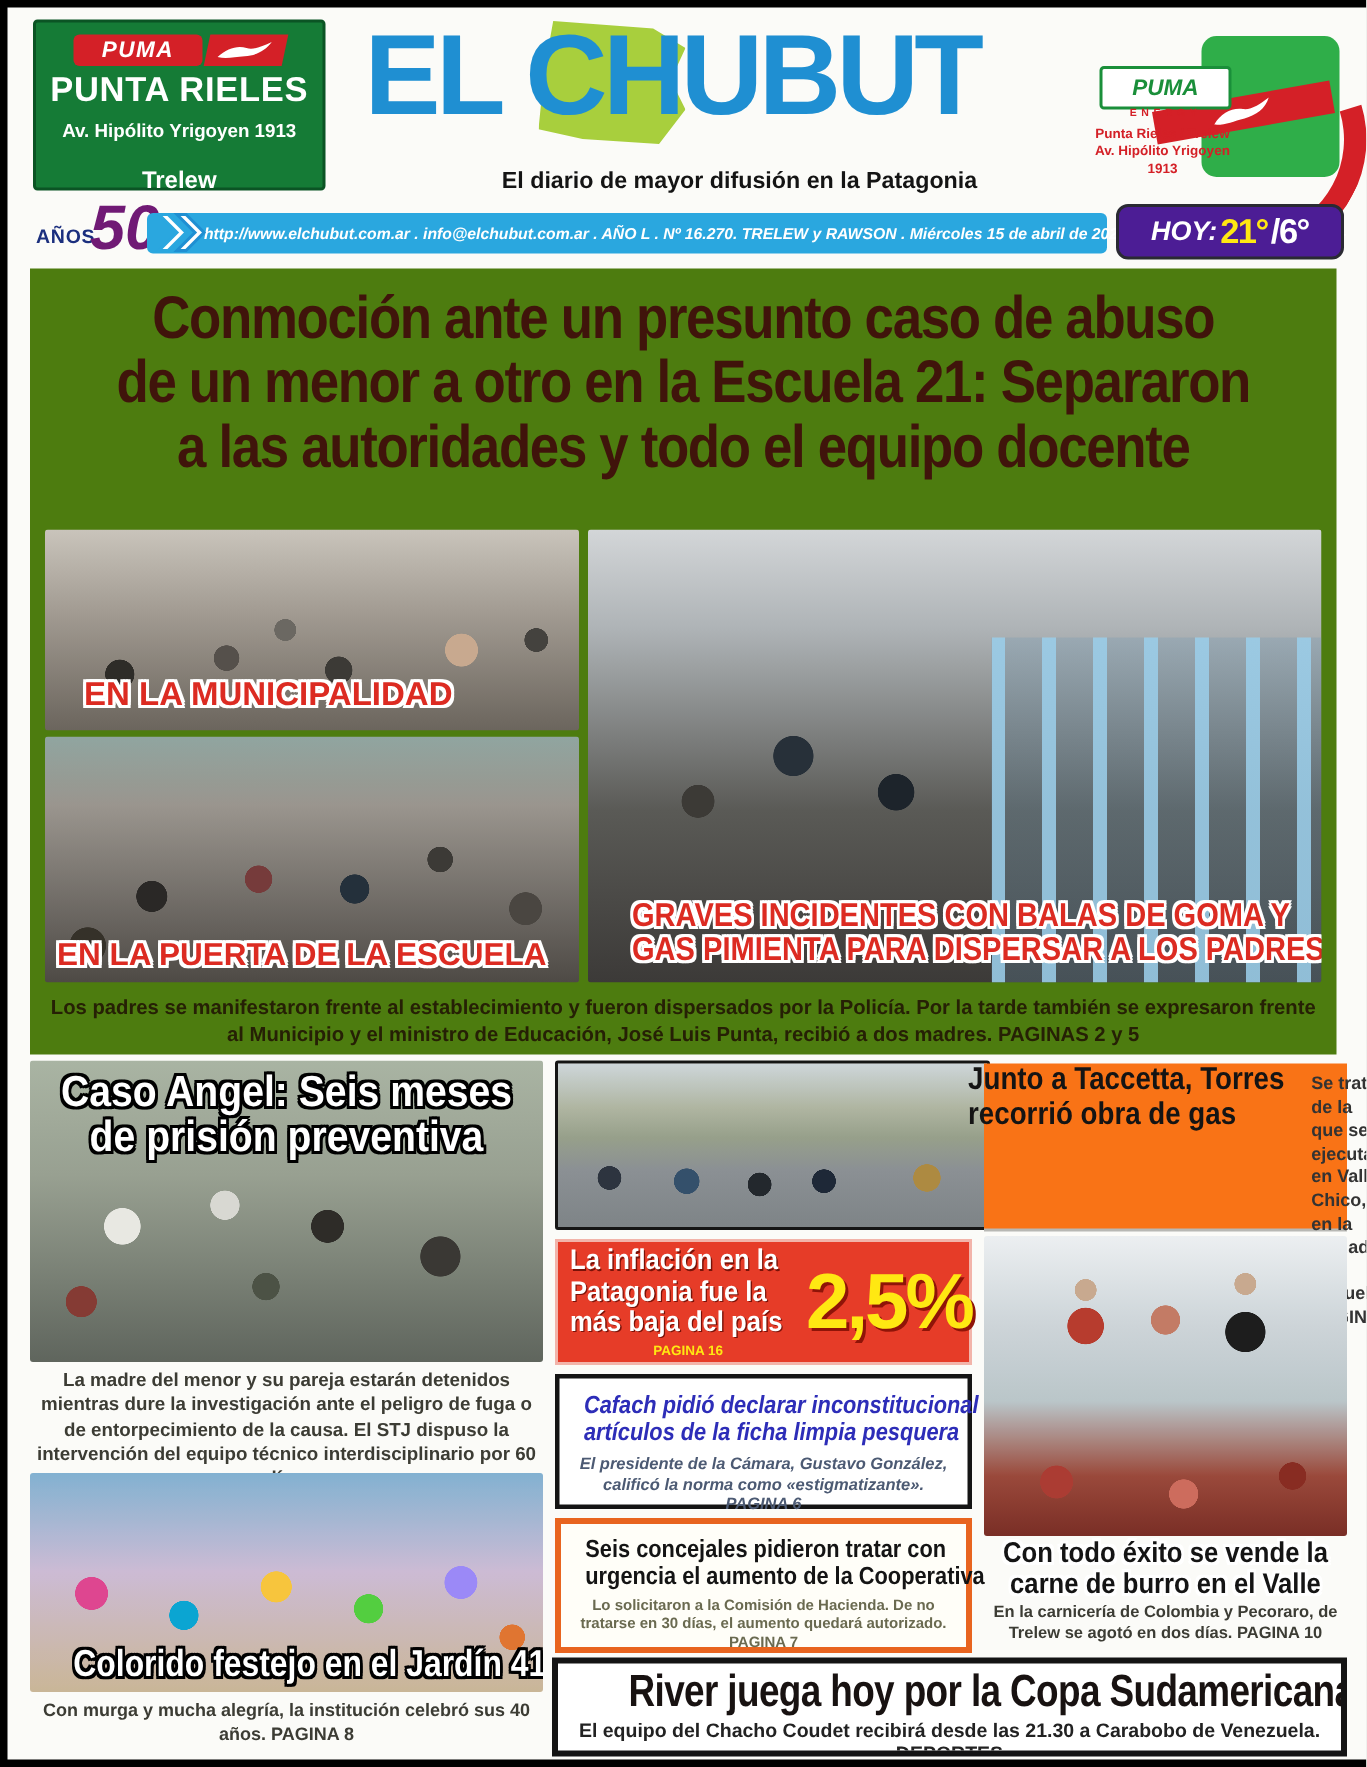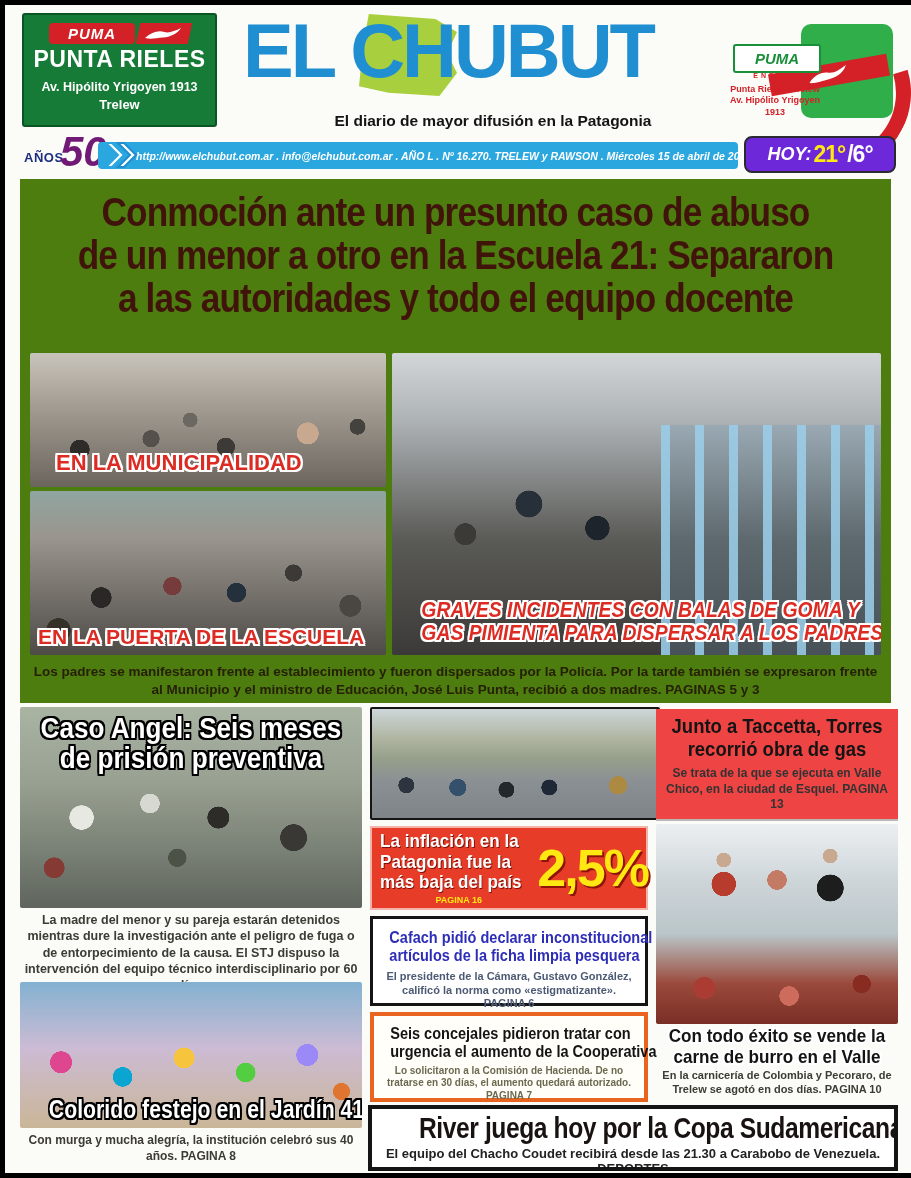--- a/index.html
+++ b/index.html
@@ -9,21 +9,21 @@
   
   .left-ad{position:absolute;left:22px;top:13px;width:195px;height:114px;background:#157b36;
            border:2px solid #0b5424;border-radius:3px;text-align:center;color:#fff;box-sizing:border-box;}
   .puma-banner{margin:8px auto 2px;display:flex;justify-content:center;align-items:center;gap:3px;}
   .puma-pill{background:#d42027;border-radius:4px;width:86px;height:21px;display:flex;align-items:center;
              justify-content:center;font-style:italic;font-weight:900;font-size:15px;letter-spacing:1px;color:#fff;}
   .puma-flag{background:#d42027;width:52px;height:21px;transform:skewX(-12deg);display:flex;
              align-items:center;justify-content:center;}
   .ad-title{font-size:23px;font-weight:900;letter-spacing:.5px;margin-top:2px;}
   .ad-address{font-size:12.5px;font-weight:800;margin-top:7px;}
-  .ad-city{font-size:13px;font-weight:800;margin-top:3px;}
+  .ad-city{font-size:16px;font-weight:800;margin-top:18px;}
   .masthead{position:absolute;left:243px;top:14px;width:460px;height:116px;}
   .map-shape{position:absolute;left:116px;top:0px;width:98px;height:82px;background:#a8cf3d;
              clip-path:polygon(10% 0,78% 6%,100% 22%,90% 48%,100% 72%,82% 100%,30% 96%,0 88%,4% 40%);}
   .masthead-title{position:relative;display:flex;gap:16px;justify-content:flex-start;
                   font-size:76px;font-weight:900;color:#1f8fd2;letter-spacing:-3px;line-height:.98;}
   .masthead-tagline{position:absolute;left:40px;bottom:0px;width:420px;text-align:center;
                     font-size:15.5px;font-weight:800;color:#141414;}
   .right-ad{position:absolute;left:703px;top:24px;width:192px;height:102px;}
   .green-sq{position:absolute;right:2px;top:0;width:92px;height:94px;background:#2fae49;border-radius:10px;}
   .red-crescent{position:absolute;right:-16px;top:-10px;width:128px;height:128px;border-radius:50%;
@@ -37,21 +37,21 @@
              font-size:7px;font-weight:800;letter-spacing:3px;}
   .pe-lines{position:absolute;left:2px;top:60px;width:140px;text-align:center;color:#d42027;
             font-weight:800;font-size:9px;line-height:1.25;}
   
   .anniv-label{position:absolute;left:24px;top:150px;font-size:13px;font-weight:900;color:#1b2f7e;letter-spacing:.5px;}
   .anniv-number{position:absolute;left:60px;top:128px;font-size:42px;font-weight:900;font-style:italic;color:#701a75;}
   .chev{position:absolute;left:102px;top:141px;}
   .info-bar{position:absolute;left:98px;top:142px;width:640px;height:27px;background:#2aa7df;border-radius:4px;
             display:flex;align-items:center;padding-left:38px;box-sizing:border-box;}
   .info-text{color:#fff;font-size:10.5px;font-weight:700;font-style:italic;white-space:nowrap;}
-  .weather{position:absolute;left:744px;top:136px;width:152px;height:37px;background:#6d28d9;border-radius:8px;
+  .weather{position:absolute;left:744px;top:136px;width:152px;height:37px;background:#4c1d95;border-radius:8px;
            border:2px solid #2a2a33;display:flex;align-items:center;justify-content:center;gap:2px;box-sizing:border-box;}
   .weather .lab{font-size:18px;font-weight:900;font-style:italic;color:#fff;}
   .weather .hi{font-size:23px;font-weight:900;color:#ffe812;letter-spacing:-1px;}
   .weather .lo{font-size:23px;font-weight:900;color:#fff;letter-spacing:-1px;}
   
   .lead{position:absolute;left:20px;top:179px;width:871px;height:524px;background:#4d7c0f;}
   .lead-headline{padding-top:12px;text-align:center;color:#40140b;}
   .hl-line{font-size:40px;font-weight:900;line-height:1.07;white-space:nowrap;display:block;
            transform:scaleX(.88);letter-spacing:-1px;}
   .photo{position:absolute;overflow:hidden;border-radius:2px;filter:saturate(.92);}
@@ -75,21 +75,21 @@
     radial-gradient(circle 22px at 28% 50%,#26303a 60%,transparent 62%),
     radial-gradient(circle 18px at 15% 60%,#3c3a36 60%,transparent 62%),
     radial-gradient(circle 20px at 42% 58%,#1d242c 60%,transparent 62%),
     linear-gradient(180deg,#d3d6d8 0%,#aeb3b6 22%,#5a5a56 62%,#3c3a38 100%);}
   .fence{position:absolute;right:0;bottom:0;width:45%;height:76%;
     background:repeating-linear-gradient(90deg,rgba(150,205,235,.9) 0 9px,rgba(100,150,185,.25) 9px 34px);}
   .ov-red{position:absolute;color:#e8281e;font-weight:900;line-height:1.08;
     text-shadow:-2px -2px 0 #fff,2px -2px 0 #fff,-2px 2px 0 #fff,2px 2px 0 #fff,0 -2px 0 #fff,0 2px 0 #fff,-2px 0 0 #fff,2px 0 0 #fff;}
   .ov1{left:8px;bottom:12px;font-size:22px;padding-left:18px;}
   .ov2{left:8px;bottom:6px;font-size:21px;}
-  .ov3{left:0;right:0;bottom:10px;text-align:left;font-size:22px;font-style:italic;}
+  .ov3{left:0;right:0;bottom:10px;text-align:left;font-size:22px;}
   .ov3 .ovl{display:block;white-space:nowrap;transform:scaleX(.88);}
   .lead-caption{position:absolute;left:12px;right:12px;top:484px;text-align:center;
                 font-size:13.5px;font-weight:700;color:#262005;line-height:1.35;}
   .pages{font-weight:900;}
   
   .ph-angel{left:20px;top:707px;width:342px;height:201px;background:
     radial-gradient(circle 20px at 18% 55%,#e8e8e2 60%,transparent 62%),
     radial-gradient(circle 16px at 38% 48%,#d8d8d2 60%,transparent 62%),
     radial-gradient(circle 18px at 58% 55%,#2e2c28 60%,transparent 62%),
     radial-gradient(circle 22px at 80% 65%,#3a3834 60%,transparent 62%),
@@ -115,36 +115,36 @@
     text-shadow:-2px -2px 0 #000,2px -2px 0 #000,-2px 2px 0 #000,2px 2px 0 #000,0 -2px 0 #000,0 2px 0 #000,-2px 0 0 #000,2px 0 0 #000;}
   .jardin-hl span{display:inline-block;transform:scaleX(.85);}
   .jardin-cap{left:20px;top:1133px;width:342px;font-size:12px;}
   .ph-tac{left:370px;top:707px;width:290px;height:113px;border:2px solid #151515;box-sizing:border-box;background:
     radial-gradient(circle 13px at 12% 70%,#2c3440 60%,transparent 62%),
     radial-gradient(circle 14px at 30% 72%,#32506e 60%,transparent 62%),
     radial-gradient(circle 13px at 47% 74%,#23282e 60%,transparent 62%),
     radial-gradient(circle 13px at 62% 72%,#1d2838 60%,transparent 62%),
     radial-gradient(circle 15px at 86% 70%,#b08a3a 60%,transparent 62%),
     linear-gradient(180deg,#cdd6da 0%,#aeb49e 28%,#97a089 45%,#8b9094 65%,#7e8487 100%);}
-  .tac-box{position:absolute;left:656px;top:709px;width:242px;height:110px;background:#ef4444;
-           box-shadow:0 2px 0 #b8b8b4;display:flex;flex-direction:column;justify-content:center;text-align:center;}
+  .tac-box{position:absolute;left:656px;top:709px;width:242px;height:110px;background:#f97316;
+           box-shadow:0 2px 0 #b8b8b4;display:flex;justify-content:center;text-align:left;}
   .tac-hl .ln{display:block;white-space:nowrap;transform:scaleX(.88);font-size:21px;font-weight:900;
               color:#141414;line-height:1.08;}
   .tac-cap{margin-top:6px;font-size:12px;font-weight:700;color:#333;line-height:1.3;padding:0 4px;}
   .inflation{position:absolute;left:370px;top:826px;width:278px;height:84px;background:#e63c28;
              border:2px solid #f2b4aa;box-sizing:border-box;display:flex;align-items:center;}
   .inf-left{width:166px;padding-left:8px;}
   .inf-line{display:block;white-space:nowrap;transform:scaleX(.9);transform-origin:left;
             font-size:19px;font-weight:900;color:#fff;line-height:1.1;
             text-shadow:1px 1px 0 #7a1208;}
   .inf-page{margin-top:2px;text-align:center;font-size:9px;font-weight:800;color:#ffe812;}
   .inf-value{flex:1;text-align:center;font-size:52px;font-weight:900;color:#ffe812;letter-spacing:-2px;
              text-shadow:2px 2px 0 #8f1408;}
   .cafach{position:absolute;left:370px;top:916px;width:278px;height:90px;background:#fff;
-          border:3px solid #141414;box-sizing:border-box;text-align:center;padding-top:9px;}
+          border:3px solid #141414;box-sizing:border-box;text-align:center;padding-top:9px;font-style:italic;}
   .caf-line{display:block;white-space:nowrap;transform:scaleX(.88);font-size:16.5px;font-weight:900;
             color:#2d2db8;line-height:1.12;}
   .caf-cap{margin-top:5px;font-size:11px;font-weight:700;color:#4c5a73;line-height:1.25;padding:0 8px;}
   .concejales{position:absolute;left:370px;top:1012px;width:278px;height:90px;background:#fffef8;
               border:4px solid #e8641f;box-sizing:border-box;text-align:center;padding-top:8px;}
   .con-line{display:block;white-space:nowrap;transform:scaleX(.88);font-size:16.5px;font-weight:900;
             color:#141414;line-height:1.12;}
   .con-cap{margin-top:4px;font-size:10px;font-weight:700;color:#6a6a50;line-height:1.25;padding:0 8px;}
   .ph-burro{left:656px;top:824px;width:242px;height:200px;background:
     radial-gradient(circle 20px at 28% 30%,#c03a2b 60%,transparent 62%),
@@ -251,21 +251,21 @@
     <div class="photo ph-inc">
       <div class="fence"></div>
       <div class="ov-red ov3">
         <span class="ovl">GRAVES INCIDENTES CON BALAS DE GOMA Y</span>
         <span class="ovl">GAS PIMIENTA PARA DISPERSAR A LOS PADRES</span>
       </div>
     </div>
 
     <div class="lead-caption">
       <span>Los padres se manifestaron frente al establecimiento y fueron dispersados por la Policía. Por la tarde también se expresaron frente al Municipio y el ministro de Educación, José Luis Punta, recibió a dos madres.</span>
-      <span class="pages">PAGINAS 5 y 3</span>
+      <span class="pages">PAGINAS 2 y 5</span>
     </div>
   </div>
 
   <div class="photo ph-angel">
     <div class="angel-hl">
       <span class="ln">Caso Angel: Seis meses</span>
       <span class="ln">de prisión preventiva</span>
     </div>
   </div>
   <div class="cap angel-cap">

